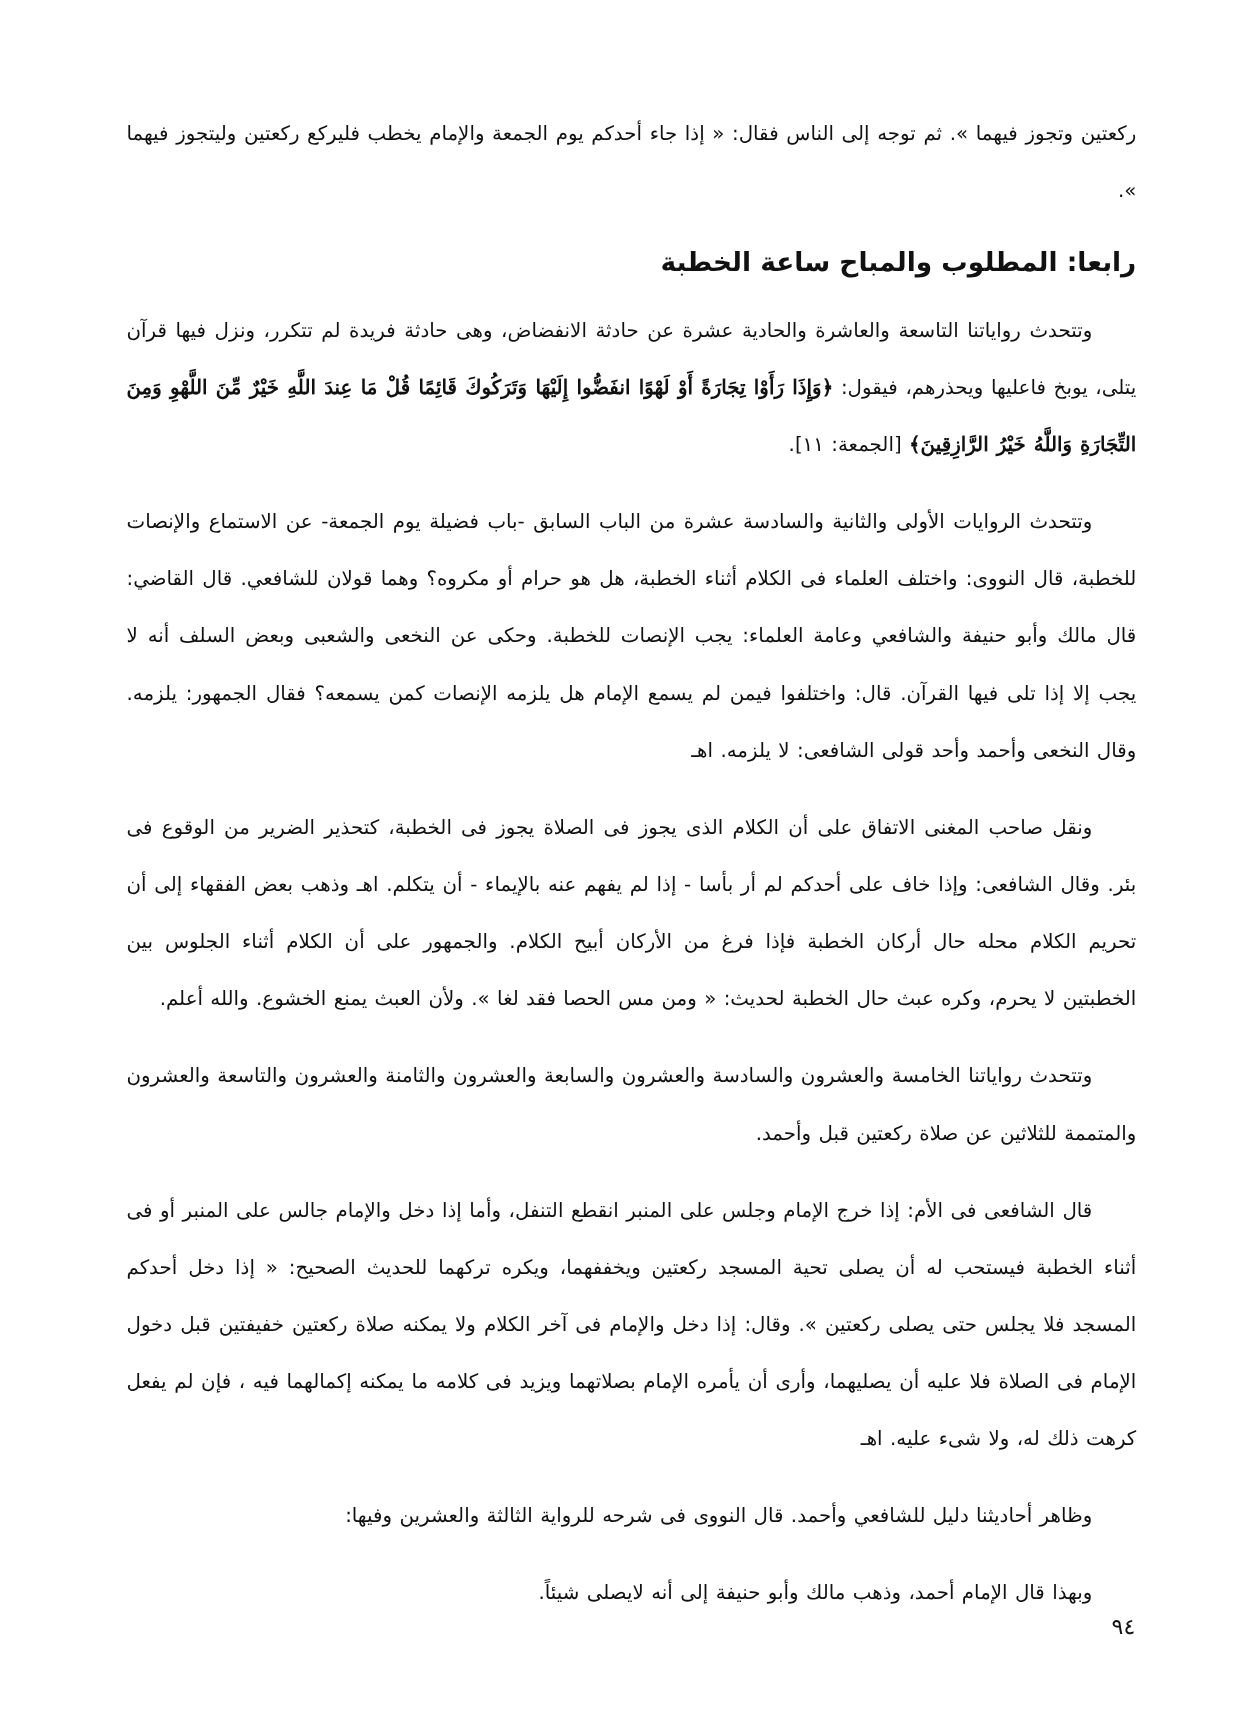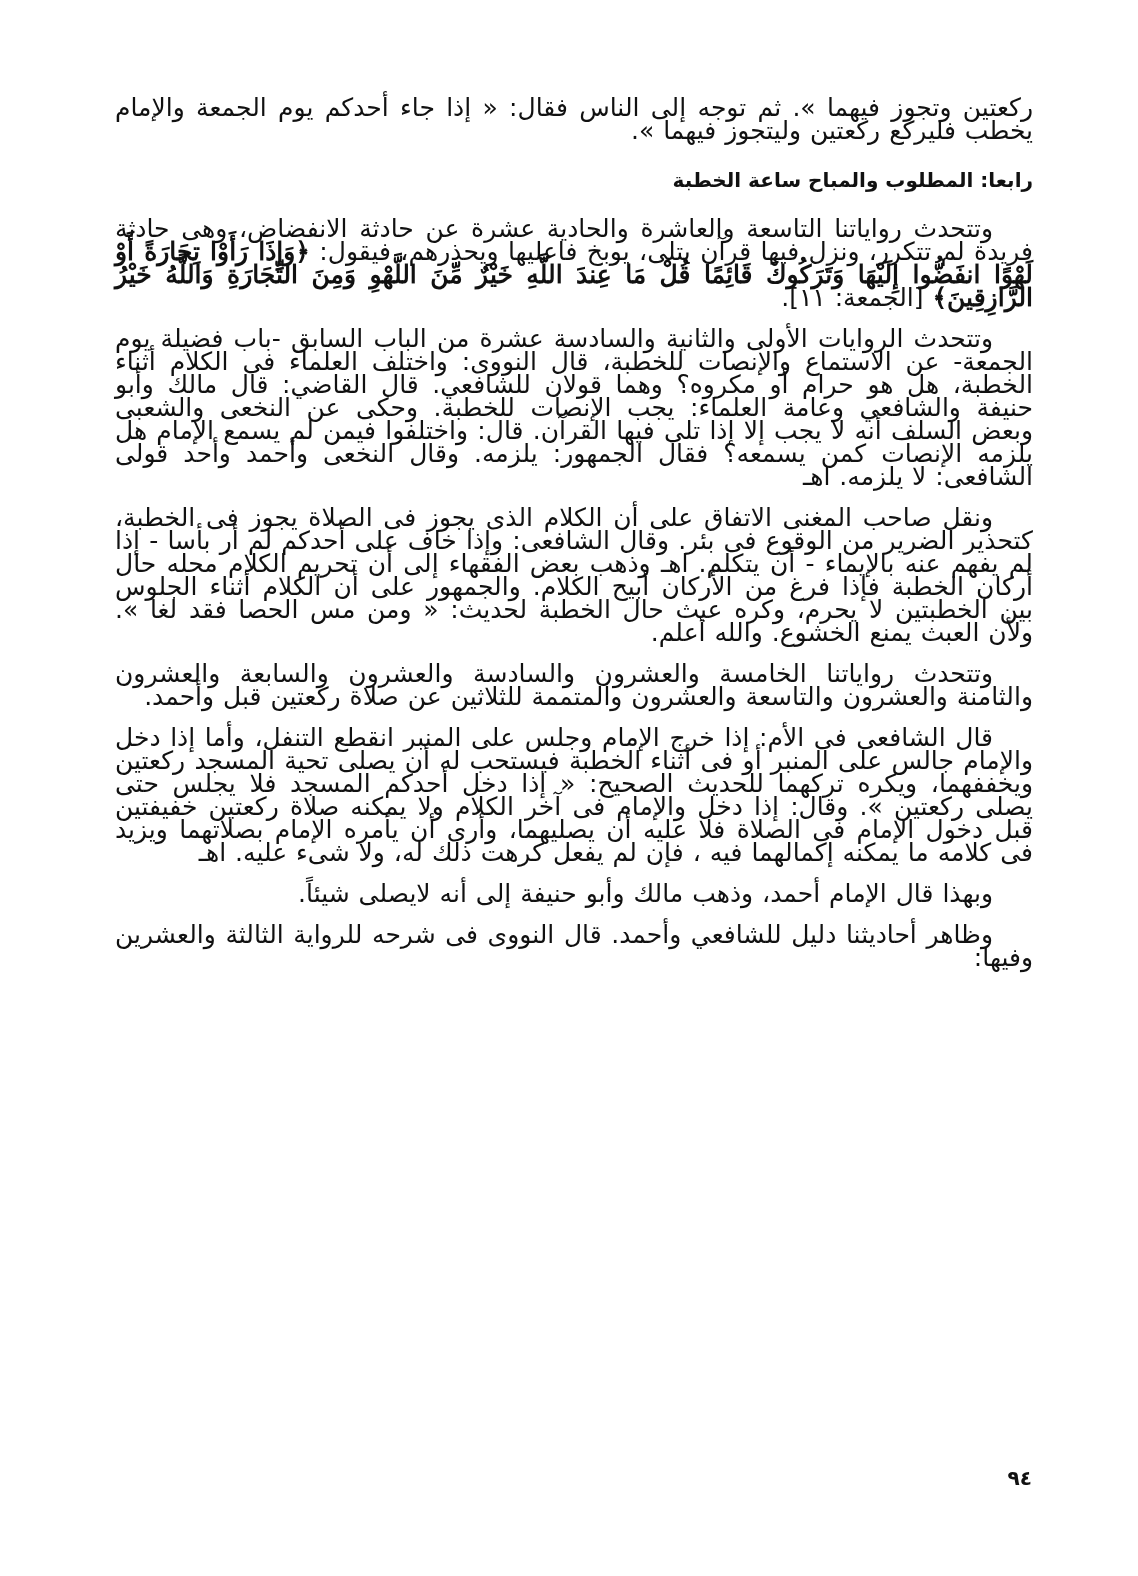--- a/index.html
+++ b/index.html
@@ -18,44 +18,44 @@
     .page {
       position: absolute;
       left: 115px;
       top: 96px;
       width: 918px;
       direction: rtl;
       text-align: justify;
       text-align-last: right;
     }
     .para {
-      font-size: 25px;
-      line-height: 23px;
+      font-size: 18px;
+      line-height: 52px;
       margin: 0 0 18px 0;
       word-spacing: 1px;
     }
     .para.indent {
       text-indent: 40px;
     }
     .heading {
-      font-size: 20px;
+      font-size: 24px;
       font-weight: bold;
       line-height: 41px;
       margin: 0 0 16px 0;
     }
     .quran {
       font-weight: bold;
       font-family: "DejaVu Serif", "Liberation Serif", serif;
     }
     .page-number {
       position: absolute;
       right: 106px;
       top: 1466px;
       font-size: 20px;
-      font-weight: bold;
+      font-weight: normal;
       direction: rtl;
     }
   </style>
 </head>
 <body>
 
 <div class="page">
   <p class="para">ركعتين وتجوز فيهما ». ثم توجه إلى الناس فقال: « إذا جاء أحدكم يوم الجمعة والإمام يخطب فليركع ركعتين وليتجوز فيهما ».</p>
 
   <p class="heading">رابعا: المطلوب والمباح ساعة الخطبة</p>
@@ -64,18 +64,18 @@
   <p class="para indent"><span>وتتحدث رواياتنا التاسعة والعاشرة والحادية عشرة عن حادثة الانفضاض، وهى حادثة فريدة لم تتكرر، ونزل فيها قرآن يتلى، يوبخ فاعليها ويحذرهم، فيقول: </span><span class="quran">﴿وَإِذَا رَأَوْا تِجَارَةً أَوْ لَهْوًا انفَضُّوا إِلَيْهَا وَتَرَكُوكَ قَائِمًا قُلْ مَا عِندَ اللَّهِ خَيْرٌ مِّنَ اللَّهْوِ وَمِنَ التِّجَارَةِ وَاللَّهُ خَيْرُ الرَّازِقِينَ﴾</span><span> [الجمعة: ١١].</span></p>
 
   <p class="para indent">وتتحدث الروايات الأولى والثانية والسادسة عشرة من الباب السابق -باب فضيلة يوم الجمعة- عن الاستماع والإنصات للخطبة، قال النووى: واختلف العلماء فى الكلام أثناء الخطبة، هل هو حرام أو مكروه؟ وهما قولان للشافعي. قال القاضي: قال مالك وأبو حنيفة والشافعي وعامة العلماء: يجب الإنصات للخطبة. وحكى عن النخعى والشعبى وبعض السلف أنه لا يجب إلا إذا تلى فيها القرآن. قال: واختلفوا فيمن لم يسمع الإمام هل يلزمه الإنصات كمن يسمعه؟ فقال الجمهور: يلزمه. وقال النخعى وأحمد وأحد قولى الشافعى: لا يلزمه. اهـ</p>
 
   <p class="para indent">ونقل صاحب المغنى الاتفاق على أن الكلام الذى يجوز فى الصلاة يجوز فى الخطبة، كتحذير الضرير من الوقوع فى بئر. وقال الشافعى: وإذا خاف على أحدكم لم أر بأسا - إذا لم يفهم عنه بالإيماء - أن يتكلم. اهـ وذهب بعض الفقهاء إلى أن تحريم الكلام محله حال أركان الخطبة فإذا فرغ من الأركان أبيح الكلام. والجمهور على أن الكلام أثناء الجلوس بين الخطبتين لا يحرم، وكره عبث حال الخطبة لحديث: « ومن مس الحصا فقد لغا ». ولأن العبث يمنع الخشوع. والله أعلم.</p>
 
   <p class="para indent">وتتحدث رواياتنا الخامسة والعشرون والسادسة والعشرون والسابعة والعشرون والثامنة والعشرون والتاسعة والعشرون والمتممة للثلاثين عن صلاة ركعتين قبل وأحمد.</p>
 
   <p class="para indent">قال الشافعى فى الأم: إذا خرج الإمام وجلس على المنبر انقطع التنفل، وأما إذا دخل والإمام جالس على المنبر أو فى أثناء الخطبة فيستحب له أن يصلى تحية المسجد ركعتين ويخففهما، ويكره تركهما للحديث الصحيح: « إذا دخل أحدكم المسجد فلا يجلس حتى يصلى ركعتين ». وقال: إذا دخل والإمام فى آخر الكلام ولا يمكنه صلاة ركعتين خفيفتين قبل دخول الإمام فى الصلاة فلا عليه أن يصليهما، وأرى أن يأمره الإمام بصلاتهما ويزيد فى كلامه ما يمكنه إكمالهما فيه ، فإن لم يفعل كرهت ذلك له، ولا شىء عليه. اهـ</p>
 
+  <p class="para indent">وظاهر أحاديثنا دليل للشافعي وأحمد. قال النووى فى شرحه للرواية الثالثة والعشرين وفيها:</p>
+
   <p class="para indent">وبهذا قال الإمام أحمد، وذهب مالك وأبو حنيفة إلى أنه لايصلى شيئاً.</p>
-
-  <p class="para indent">وظاهر أحاديثنا دليل للشافعي وأحمد. قال النووى فى شرحه للرواية الثالثة والعشرين وفيها:</p>
 </div>
 
 <div class="page-number">٩٤</div>
 
 </body></html>

